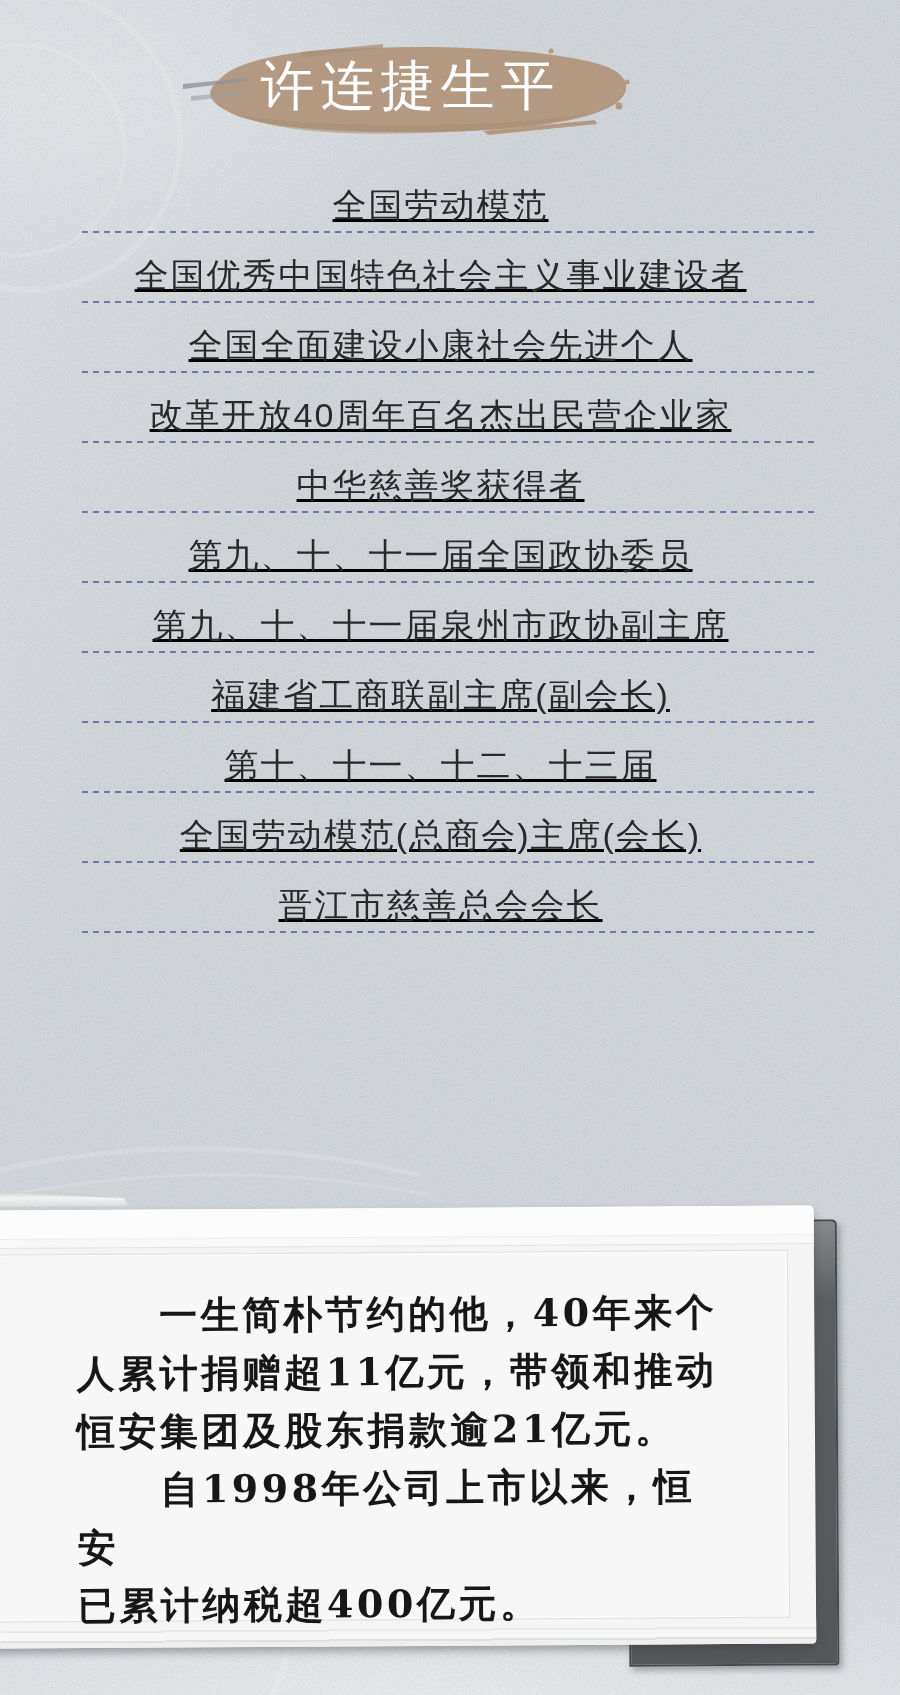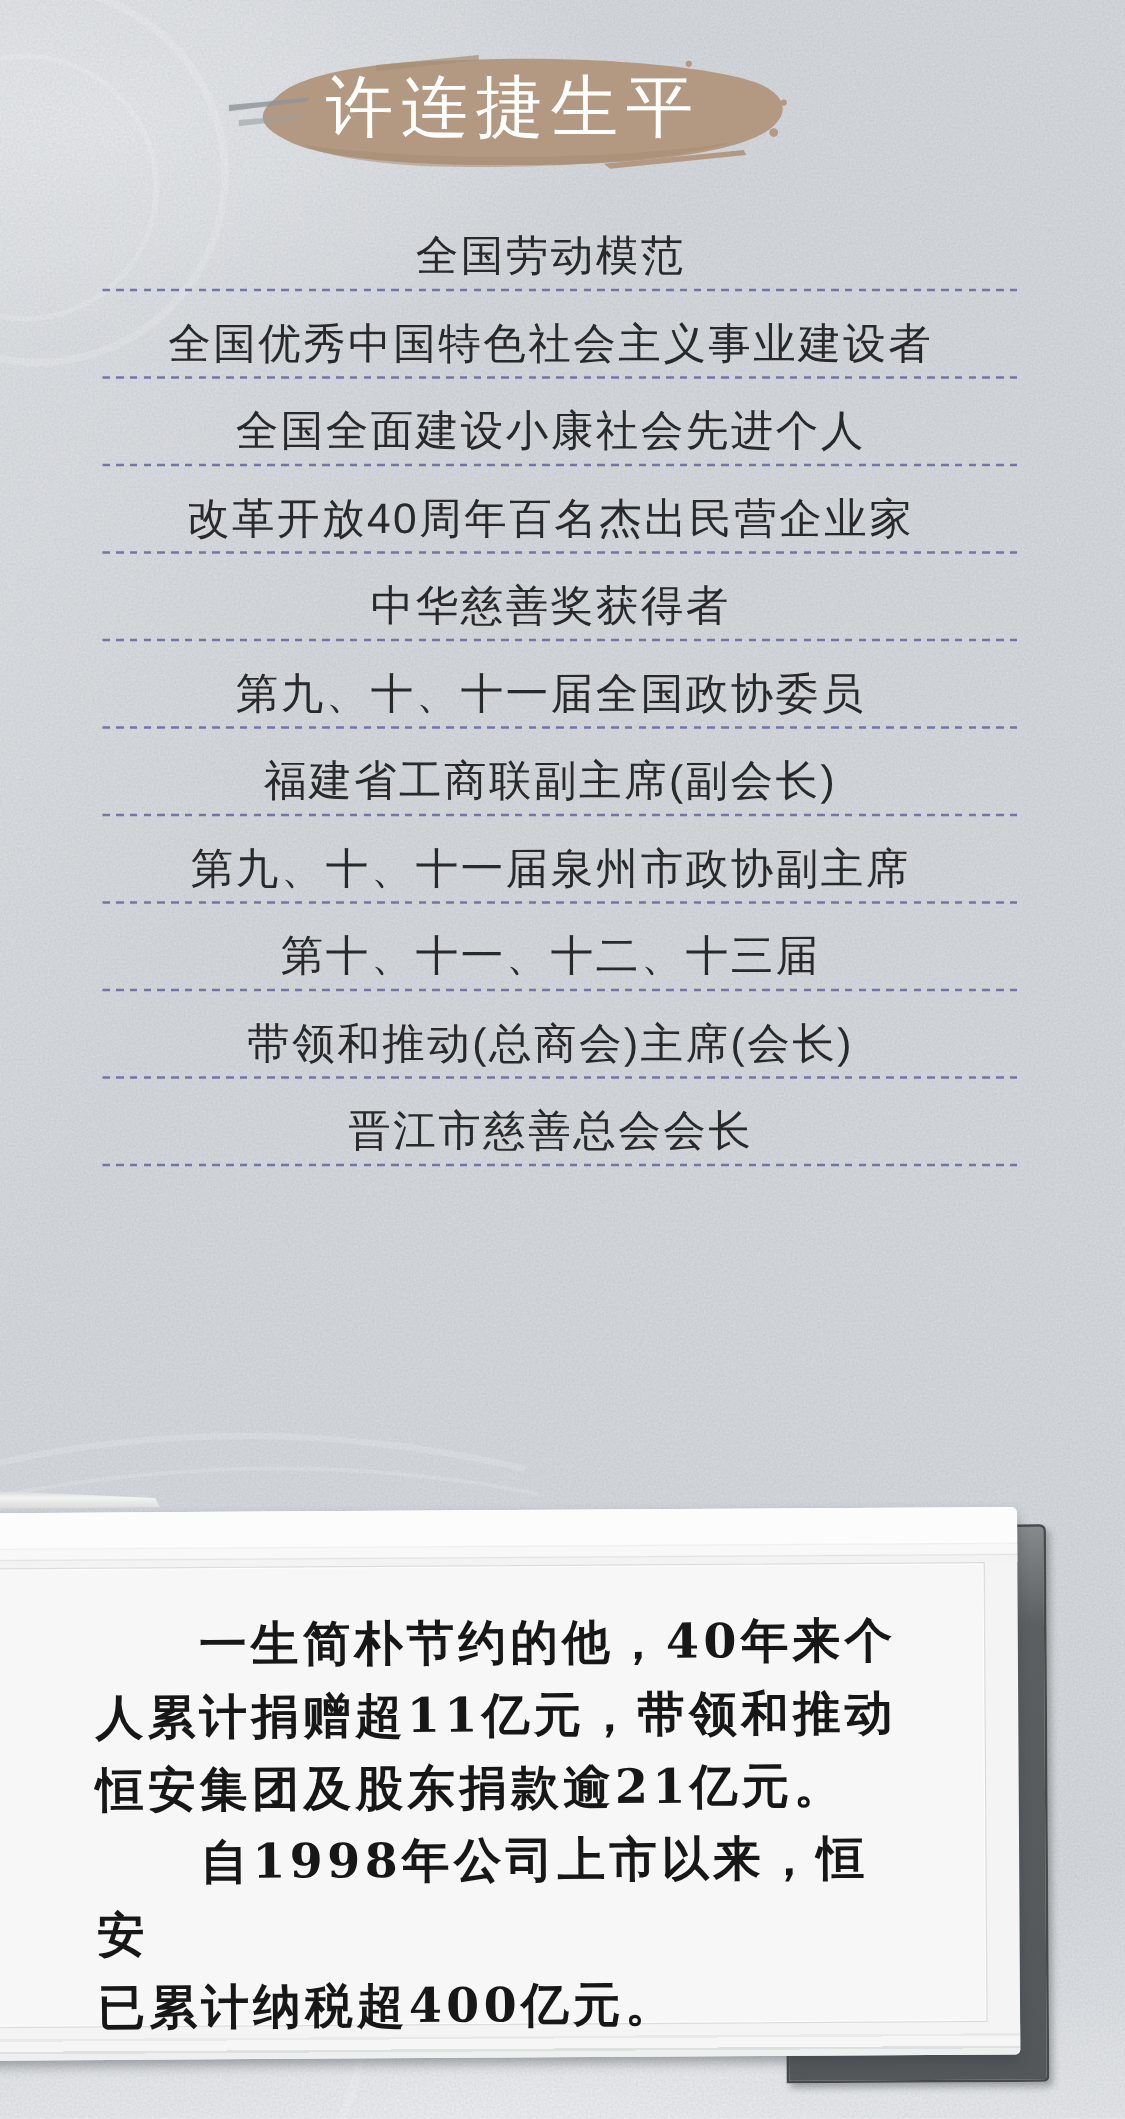--- a/index.html
+++ b/index.html
@@ -16,21 +16,21 @@
 
   
   .banner{position:absolute;left:183px;top:36px;width:455px;height:100px;z-index:3;}
   .banner svg{position:absolute;left:0;top:0;}
   .banner h1{position:absolute;left:0;top:0;width:100%;height:100%;margin:0;
     display:flex;align-items:center;justify-content:center;
     font-family:"Liberation Serif","DejaVu Serif",serif;font-weight:400;
     font-size:54px;letter-spacing:6px;color:#ffffff;}
 
   
-  .honors{position:absolute;left:0;top:170px;width:881px;z-index:2;}
+  .honors{position:absolute;left:0;top:170px;width:881px;z-index:2;text-decoration:underline;}
   .honor-row{position:relative;height:70px;}
   .honor-text{height:70px;line-height:70px;text-align:center;
     font-size:34px;font-weight:500;letter-spacing:2px;color:#27292b;}
   .divider{position:absolute;left:82px;top:61px;width:736px;height:2px;opacity:.8;
     background:repeating-linear-gradient(90deg,#5c5e9b 0 6px,rgba(0,0,0,0) 6px 11px);}
 
   
   .page-corner{position:absolute;left:0;top:1192px;width:128px;height:15px;z-index:3;
     background:linear-gradient(#cfd2d3,#f2f3f2 40%,#dadcdb);
     clip-path:polygon(0 5%,97% 42%,100% 92%,0 100%);}
@@ -115,33 +115,33 @@
     </div>
     <div class="honor-row">
       <div class="honor-text">中华慈善奖获得者</div>
       <div class="divider"></div>
     </div>
     <div class="honor-row">
       <div class="honor-text">第九、十、十一届全国政协委员</div>
       <div class="divider"></div>
     </div>
     <div class="honor-row">
-      <div class="honor-text">福建省工商联副主席(副会长)</div>
+      <div class="honor-text">第九、十、十一届泉州市政协副主席</div>
       <div class="divider"></div>
     </div>
     <div class="honor-row">
-      <div class="honor-text">第九、十、十一届泉州市政协副主席</div>
+      <div class="honor-text">福建省工商联副主席(副会长)</div>
       <div class="divider"></div>
     </div>
     <div class="honor-row">
       <div class="honor-text">第十、十一、十二、十三届</div>
       <div class="divider"></div>
     </div>
     <div class="honor-row">
-      <div class="honor-text">带领和推动(总商会)主席(会长)</div>
+      <div class="honor-text">全国劳动模范(总商会)主席(会长)</div>
       <div class="divider"></div>
     </div>
     <div class="honor-row">
       <div class="honor-text">晋江市慈善总会会长</div>
       <div class="divider"></div>
     </div>
   </div>
 
   <div class="page-corner"></div>
 

